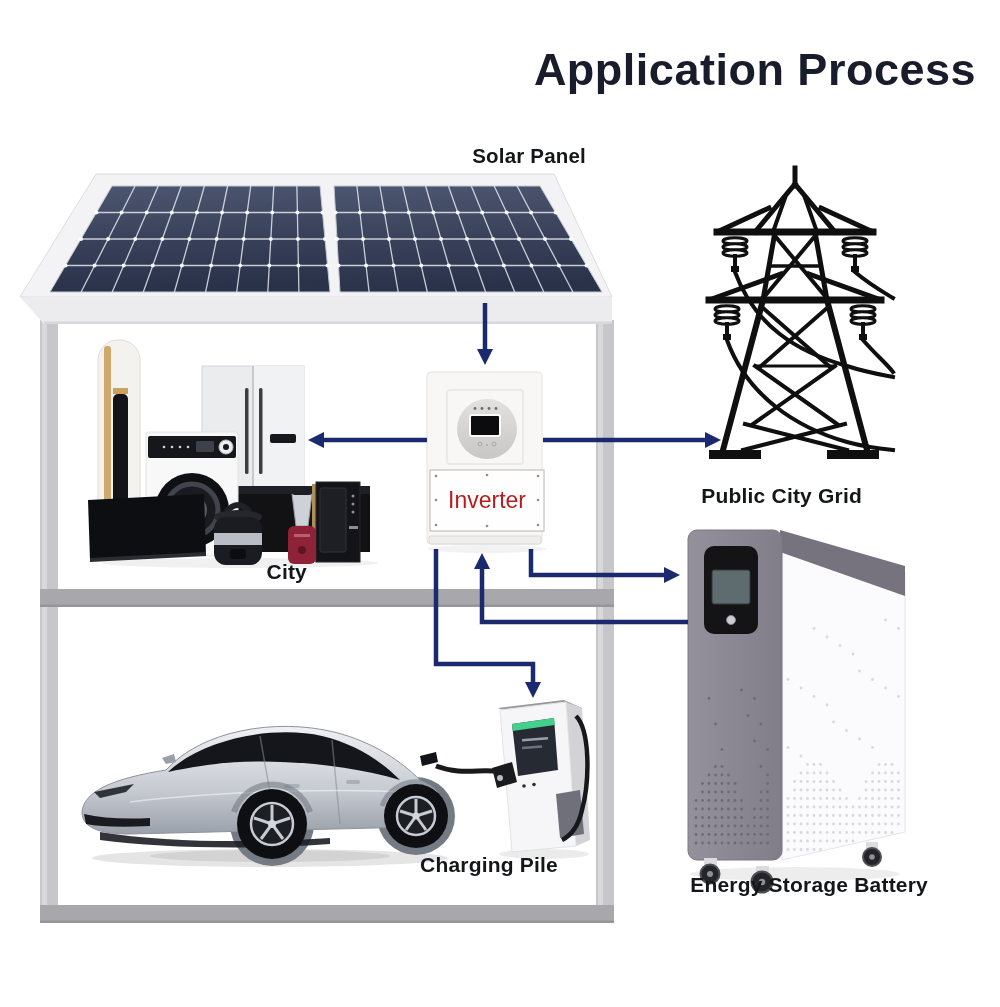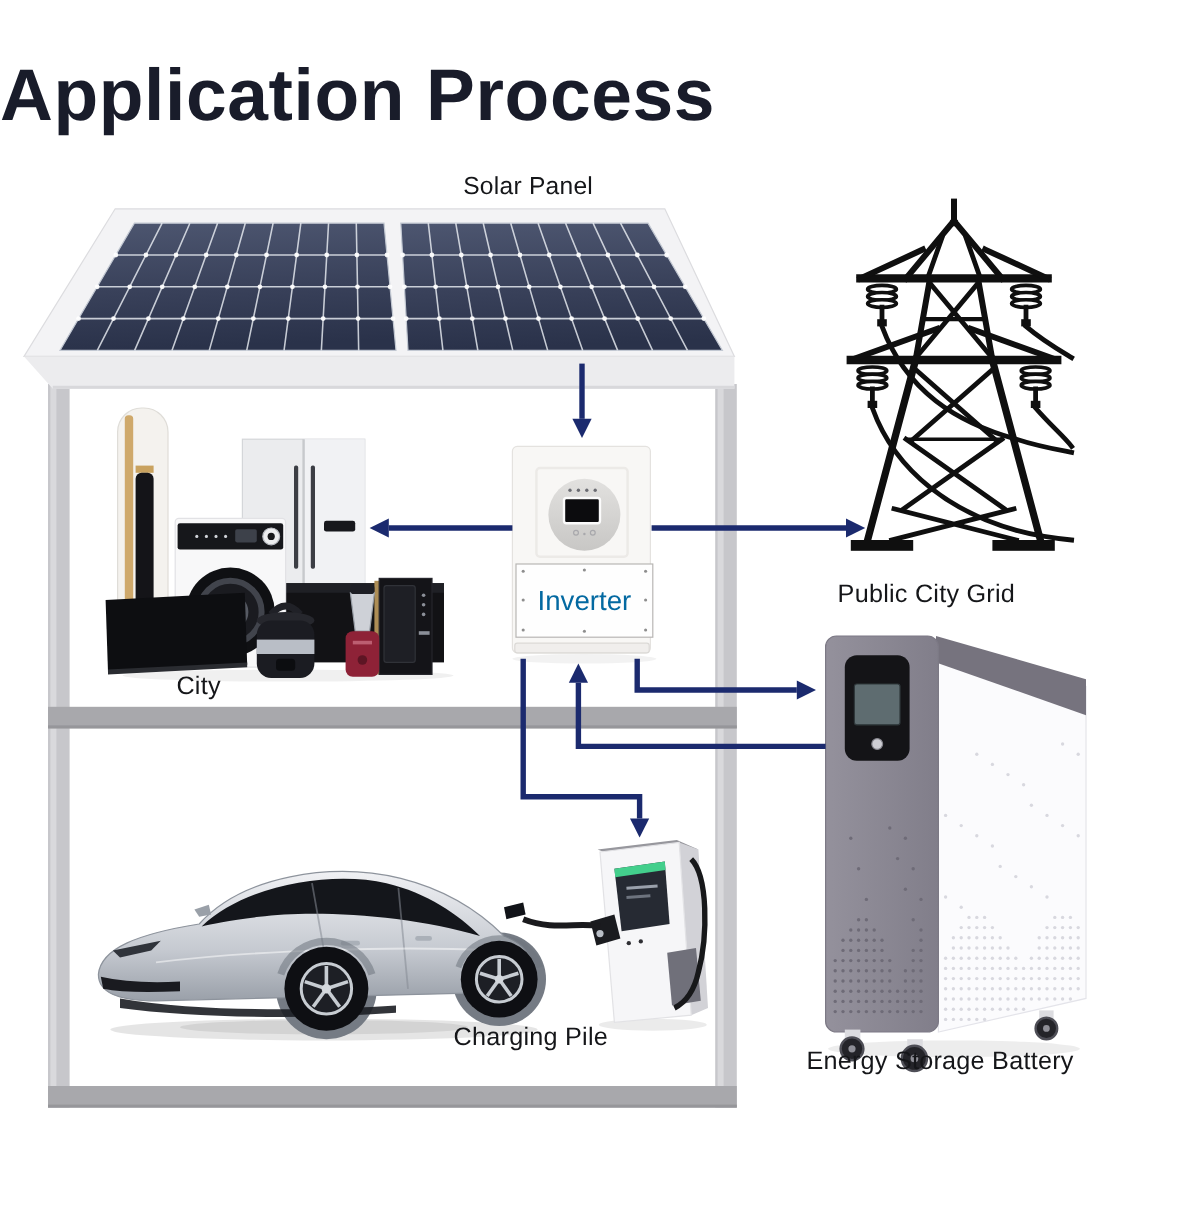--- a/index.html
+++ b/index.html
@@ -1,30 +1,30 @@
 <!DOCTYPE html>
 <html style="--c-arrow: #1b2a6e; --c-title_text: #191c2a; --c-label_text: #151619; --c-frame_post: #c7c7cb; --c-frame_beam: #a8a8ac; --c-panel_cell_dark: #2c3449; --c-panel_cell_light: #4a5269; --c-battery_front: #8b8894; --c-pile_screen_green: #43cf8c;"><head>
 <meta charset="utf-8">
 <style>
   html,body{margin:0;padding:0;background:#fff}
   .canvas{position:relative;width:1000px;height:1007px;background:#fff;
           font-family:"Liberation Sans",sans-serif;overflow:hidden}
   .scene{position:absolute;left:0;top:0}
-  .title{position:absolute;left:0;top:44px;width:976px;text-align:left;
-         font-size:61px;font-weight:700;color:var(--c-title_text,#191c2a);letter-spacing:.5px}
-  .label{position:absolute;text-align:left;color:var(--c-label_text,#151619);
-         font-size:21px;font-weight:400;letter-spacing:.2px}
+  .title{position:absolute;left:0;top:44px;width:976px;text-align:right;
+         font-size:45px;font-weight:700;color:var(--c-title_text,#191c2a);letter-spacing:.5px}
+  .label{position:absolute;text-align:right;color:var(--c-label_text,#151619);
+         font-size:21px;font-weight:700;letter-spacing:.2px}
   .lbl-solar{left:386px;top:144px;width:200px;font-size:20.5px}
   .lbl-load{left:147px;top:560px;width:160px}
-  .lbl-grid{left:698px;top:484px;width:200px}
+  .lbl-grid{left:662px;top:484px;width:200px}
   .lbl-pile{left:378px;top:853px;width:180px}
   .lbl-batt{left:672px;top:873px;width:256px}
   .inverter-label{position:absolute;left:430px;top:470px;width:114px;height:61px;
          display:flex;align-items:center;justify-content:center;
-         font-size:23px;font-weight:500;color:#0369a1}
+         font-size:23px;font-weight:500;color:#b91c1c}
 </style>
 </head>
 <body>
 
 <div class="canvas">
 
 <svg class="scene" width="1000" height="1007" viewBox="0 0 1000 1007">
   <defs>
     <linearGradient id="panG" x1="0" y1="0" x2="0.1" y2="1">
       <stop offset="0" stop-color="#4d5670"></stop>

